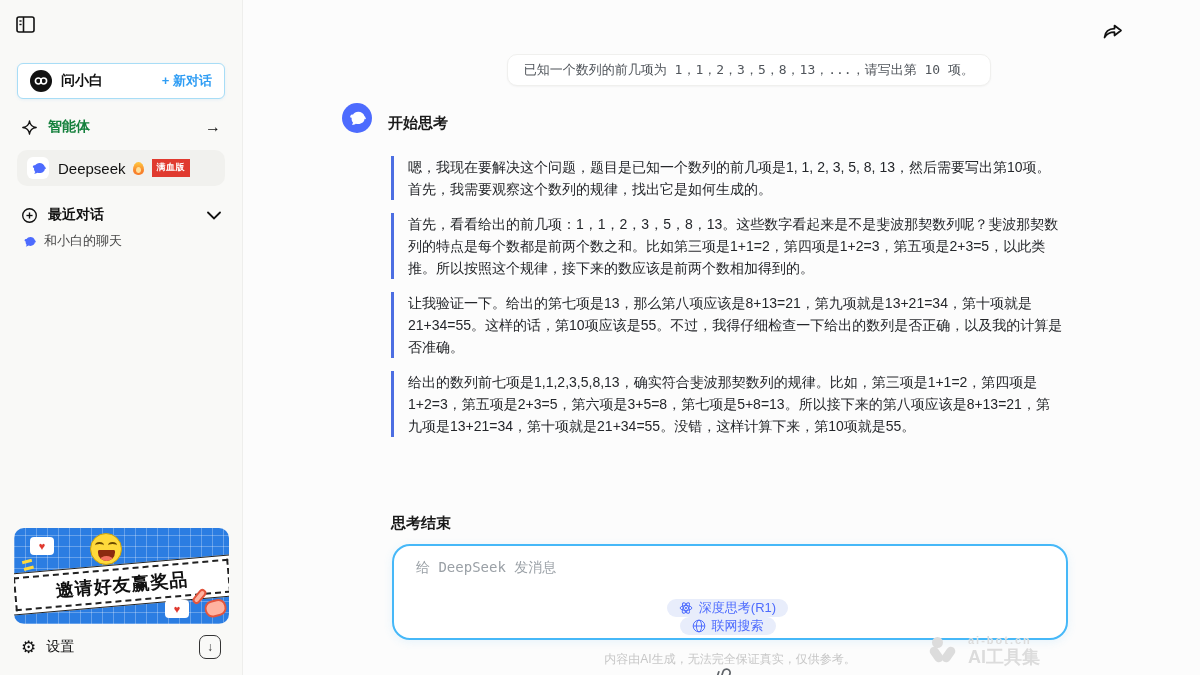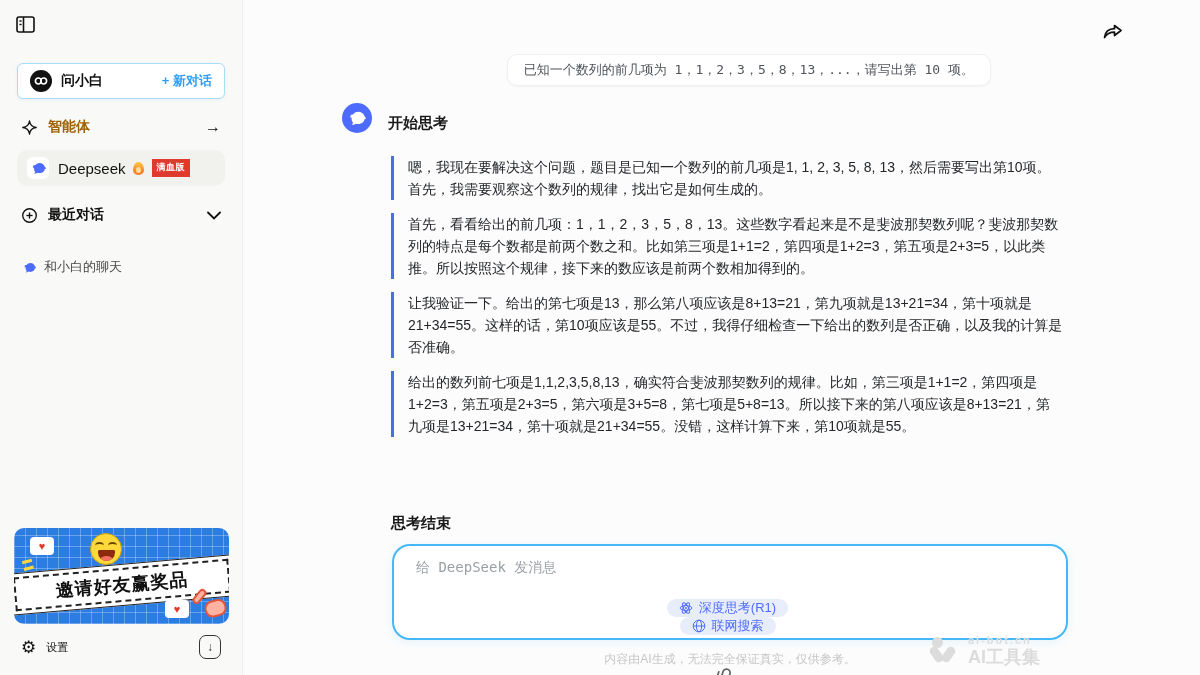--- a/index.html
+++ b/index.html
@@ -8,31 +8,31 @@
 
   
   .sidebar { position:absolute; left:0; top:0; width:243px; height:675px; background:#f9f9f7; border-right:1px solid #eeeeec; }
   .sb-toggle { position:absolute; left:16px; top:16px; width:20px; height:18px; cursor:pointer; }
   .brand-card { position:absolute; left:17px; top:63px; width:208px; height:36px; background:#fff; border:1px solid #a8ddf6; border-radius:6px; display:flex; align-items:center; padding:0 12px; box-shadow:0 1px 3px rgba(120,190,240,.15); }
   .brand-logo { width:22px; height:22px; background:#111; border-radius:50%; display:flex; align-items:center; justify-content:center; margin-right:9px; flex:none; }
   .brand-name { font-size:14px; font-weight:bold; color:#111; flex:1; }
   .new-chat { font-size:13px; font-weight:bold; color:#2f9df4; cursor:pointer; }
   .sb-row { position:absolute; left:17px; width:208px; display:flex; align-items:center; }
   .row-agents { top:114px; height:26px; padding:0 4px; }
-  .row-agents .lbl { font-size:14px; font-weight:bold; color:#a16207; margin-left:10px; flex:1; }
+  .row-agents .lbl { font-size:14px; font-weight:bold; color:#15803d; margin-left:10px; flex:1; }
   .arrow-r { font-size:16px; color:#111; }
   .row-deepseek { top:150px; height:36px; background:#f1f1ee; border-radius:10px; padding:0 10px; cursor:pointer; }
   .ds-ico { width:22px; height:22px; background:#fff; border-radius:6px; display:flex; align-items:center; justify-content:center; color:#4d6bfe; margin-right:9px; }
   .ds-lbl { font-size:15px; color:#111; }
   .flame { width:11px; height:13px; margin-left:7px; background:linear-gradient(180deg,#ffc13d 10%,#f8812c 70%); border-radius:50% 50% 45% 45% / 62% 62% 38% 38%; position:relative; }
   .flame:after { content:""; position:absolute; left:3px; top:5px; width:5px; height:6px; background:#ffe09a; border-radius:50% 50% 45% 45%/60% 60% 40% 40%; }
   .badge { margin-left:8px; background:#e03a2f; color:#fff; font-size:9px; font-weight:bold; padding:2px 5px 3px; border-radius:0; letter-spacing:.5px; }
   .row-recent { top:202px; height:26px; padding:0 4px; cursor:pointer; }
   .row-recent .lbl { font-size:14px; font-weight:bold; color:#111; margin-left:10px; flex:1; }
-  .row-chat { top:254px; height:26px; padding:0 6px; cursor:pointer; }
+  .row-chat { top:228px; height:26px; padding:0 6px; cursor:pointer; }
   .row-chat .lbl { font-size:13px; color:#4a4a4a; margin-left:8px; }
   .chat-ico { color:#4d6bfe; display:flex; }
 
   
   .promo { position:absolute; left:14px; top:528px; width:215px; height:96px; border-radius:10px; cursor:pointer;
     background:#2b7de2;
     background-image:repeating-linear-gradient(0deg,rgba(255,255,255,.28) 0 1px,transparent 1px 11px),repeating-linear-gradient(90deg,rgba(255,255,255,.28) 0 1px,transparent 1px 11px);
     overflow:hidden; }
   .promo-heart { position:absolute; width:24px; height:18px; background:#fff; border-radius:4px; display:flex; align-items:center; justify-content:center; font-size:11px; color:#e0392e; }
   .ph1 { left:16px; top:9px; } .ph2 { right:40px; bottom:6px; }
@@ -44,21 +44,21 @@
   .emoji-face .tongue { position:absolute; left:2px; bottom:-3px; width:13px; height:8px; background:#f4715f; border-radius:50%; }
   .promo-banner { position:absolute; left:-4px; top:36px; width:224px; height:42px; background:#fff; transform:rotate(-5deg); border:1px solid #222; display:flex; align-items:center; justify-content:center; }
   .promo-banner:before { content:""; position:absolute; inset:3px; border:2px dashed #222; }
   .promo-text { font-size:18px; font-weight:bold; color:#111; letter-spacing:1px; }
   .hand { position:absolute; right:2px; bottom:6px; width:34px; height:30px; transform:rotate(-15deg); }
   .hand .fist { position:absolute; right:2px; bottom:0; width:22px; height:17px; background:#ffb3a0; border:2px solid #e2553d; border-radius:8px; }
   .hand .finger { position:absolute; left:0; top:2px; width:17px; height:8px; background:#ffb3a0; border:2px solid #e2553d; border-radius:5px; transform:rotate(-35deg); }
 
   .row-settings { position:absolute; left:17px; bottom:14px; width:208px; height:28px; display:flex; align-items:center; padding:0 4px; }
   .gear { font-size:17px; color:#111; }
-  .row-settings .lbl { font-size:11px; color:#111; margin-left:10px; flex:1; }
+  .row-settings .lbl { font-size:14px; color:#111; margin-left:10px; flex:1; }
   .dl-box { width:22px; height:24px; border:1.5px solid #333; border-radius:7px; display:flex; align-items:center; justify-content:center; font-size:12px; color:#333; cursor:pointer; }
 
   
   .main { position:absolute; left:244px; top:0; width:895px; height:675px; }
   .share-btn { position:absolute; right:14px; top:20px; width:24px; height:24px; cursor:pointer; color:#111; }
 
   .user-bubble { position:absolute; right:148px; top:54px; max-width:520px; background:#fff; border:1px solid #f0f0ee; border-radius:10px; padding:6px 16px; box-shadow:0 1px 2px rgba(0,0,0,.04);
     font-family:"DejaVu Sans Mono","Liberation Mono",monospace; font-size:13px; color:#50555b; }
 
   .think-head { position:absolute; left:98px; top:103px; display:flex; align-items:flex-end; }

